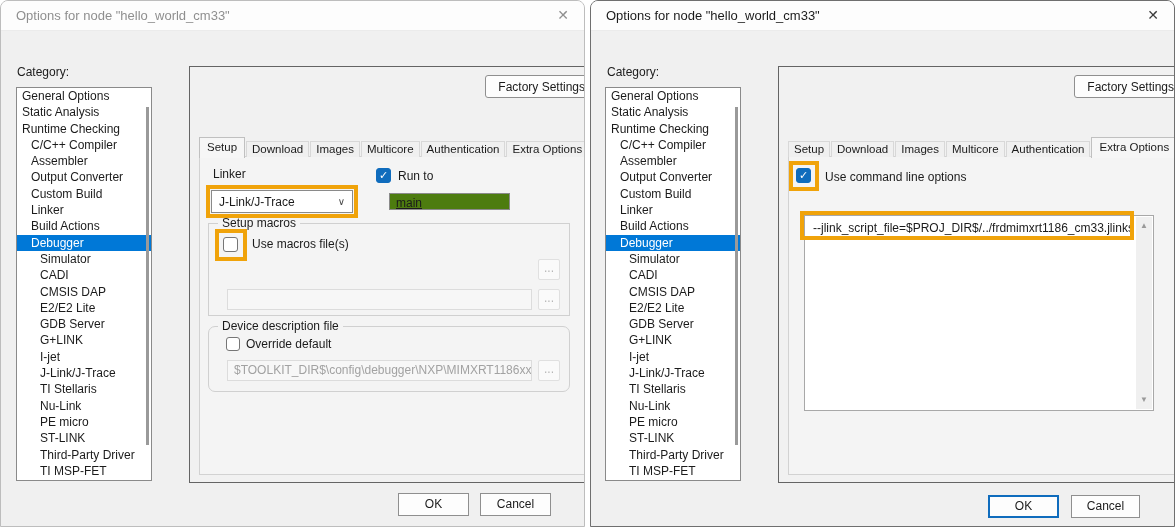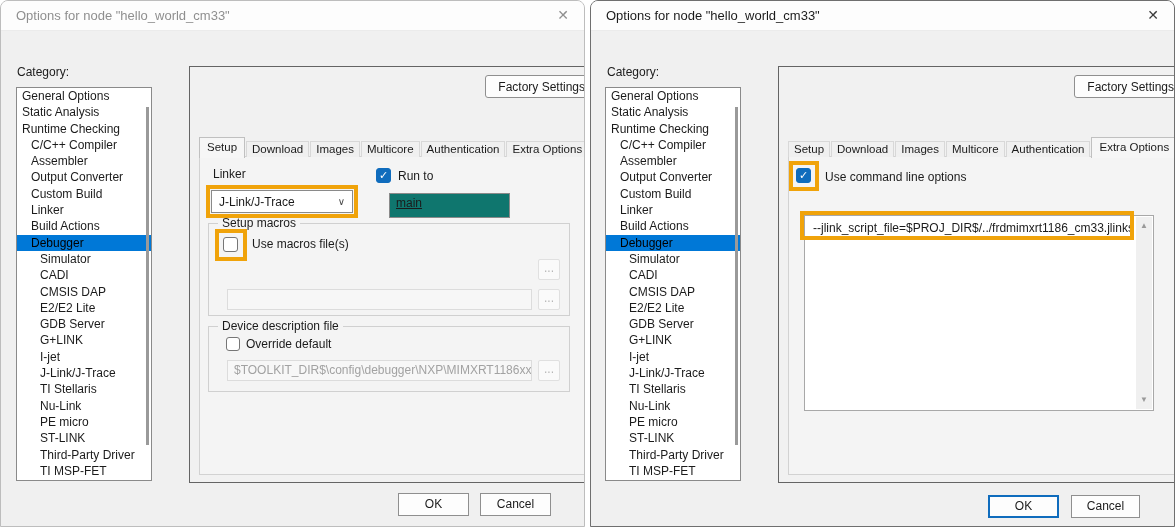--- a/index.html
+++ b/index.html
@@ -34,21 +34,21 @@
 
   .cat-label { position: absolute; left: 16px; top: 64px; color: #1b1b1b; }
   .listbox {
     position: absolute; top: 86px; width: 136px; height: 394px;
     background: #ffffff; border: 1px solid #8a8a8a; padding-top: 0;
     overflow: hidden;
   }
   .d-left  .listbox { left: 15px; }
   .d-right .listbox { left: 14px; }
   .cat-item { height: 16.3px; line-height: 16.3px; white-space: nowrap; overflow: hidden; cursor: default; }
-  .cat-item.selected { background: var(--sel, #0078d7); color: #000000; }
+  .cat-item.selected { background: var(--sel, #0078d7); color: #ffffff; }
   .list-thumb { position: absolute; right: 2px; top: 20px; width: 3px; height: 338px; background: #9a9a9a; }
 
   .panel {
     position: absolute; left: 159px; top: 65px; width: 419px; height: 417px;
     border: 1px solid #646464; background: #f1f1f1; margin-left: 28px;
   }
   .d-left .panel { left: 160px; }
   .factory {
     position: absolute; top: 8px; right: 9px; height: 23px; padding: 0 12px;
     background: #fdfdfd; border: 1px solid #8f8f8f; border-radius: 3px;
@@ -85,21 +85,21 @@
 
   .dropdown {
     position: absolute; width: 142px; height: 23px;
     background: #fff; border: 1px solid #8a8a8a;
     display: flex; justify-content: space-between; align-items: center;
     padding: 0 7px; cursor: pointer;
   }
   .chev { color: #4a4a4a; font-size: 10px; }
 
   .input {
-    position: absolute; height: 25px; background: #0f766e; border: 1px solid #8a8a8a;
+    position: absolute; height: 17px; background: #4d7c0f; border: 1px solid #8a8a8a;
     line-height: 19px; padding: 0 6px; white-space: nowrap; overflow: hidden; text-decoration: underline;
   }
 
   .group { position: absolute; border: 1px solid #d0d0d0; }
   .group-legend { position: absolute; top: -8px; left: 9px; background: #f4f4f4; padding: 0 4px; white-space: nowrap; }
 
   .dfield {
     position: absolute; height: 21px; background: #f7f7f7; border: 1px solid #dcdcdc;
     color: #a2a2a2; line-height: 19px; padding: 0 6px; white-space: nowrap; overflow: hidden;
   }
@@ -225,21 +225,21 @@
       <div class="group" style="left:8px; top:66px; width:362px; height:93px;">
         <div class="group-legend">Setup macros</div>
         <div class="cb" style="left:14px; top:13px;"></div>
         <div class="hl" style="left:6px; top:5px; width:32px; height:32px;"></div>
         <div class="lbl" style="left:43px; top:13px;">Use macros file(s)</div>
         <div class="browse" style="left:329px; top:35px;">...</div>
         <div class="dfield" style="left:18px; top:65px; width:305px;"></div>
         <div class="browse" style="left:329px; top:65px;">...</div>
       </div>
 
-      <div class="group" style="left:8px; top:169px; width:362px; height:66px;">
+      <div class="group" style="left:8px; top:169px; width:362px; height:66px;border-radius:7px;">
         <div class="group-legend">Device description file</div>
         <div class="cb" style="left:17px; top:10px; width:14px; height:14px;"></div>
         <div class="lbl" style="left:37px; top:10px;">Override default</div>
         <div class="dfield" style="left:18px; top:33px; width:305px;">$TOOLKIT_DIR$\config\debugger\NXP\MIMXRT1186xxx8_M</div>
         <div class="browse" style="left:329px; top:33px;">...</div>
       </div>
     </div>
   </div>
 
   <div class="btn" style="left:397px; top:492px;">OK</div>

